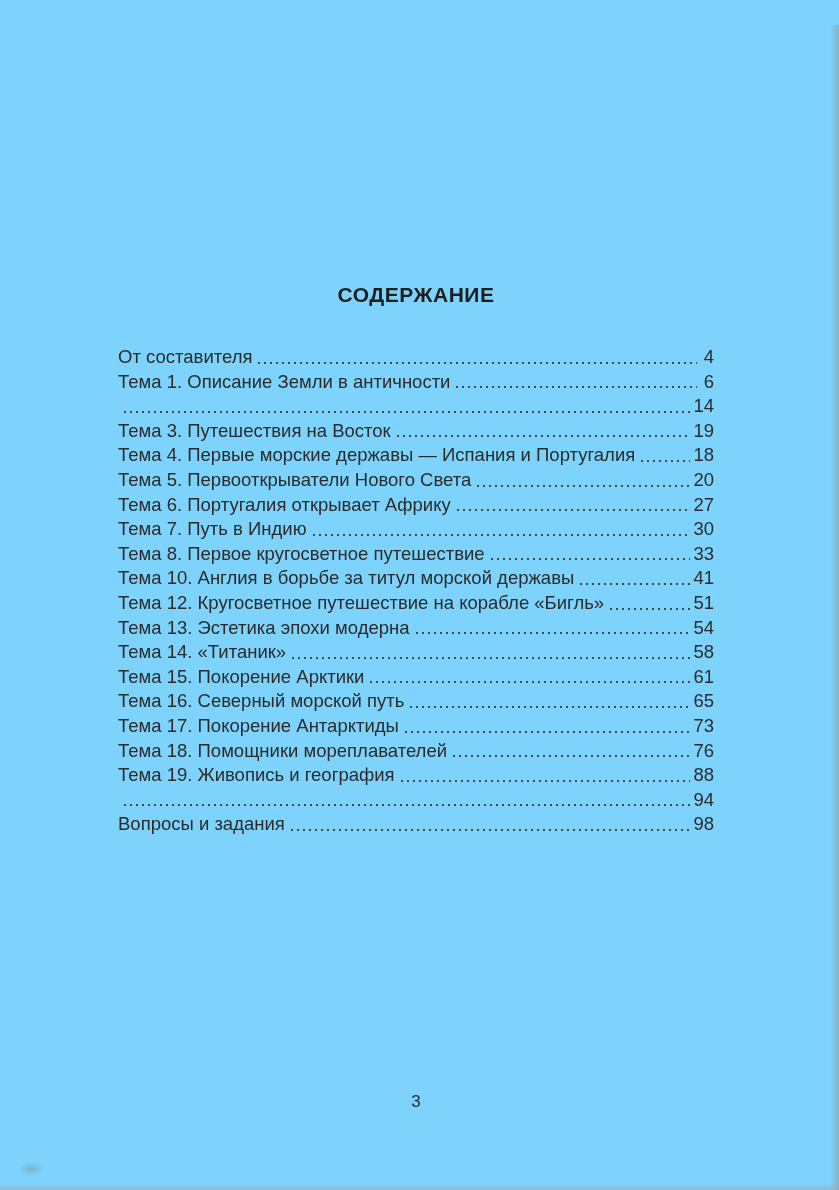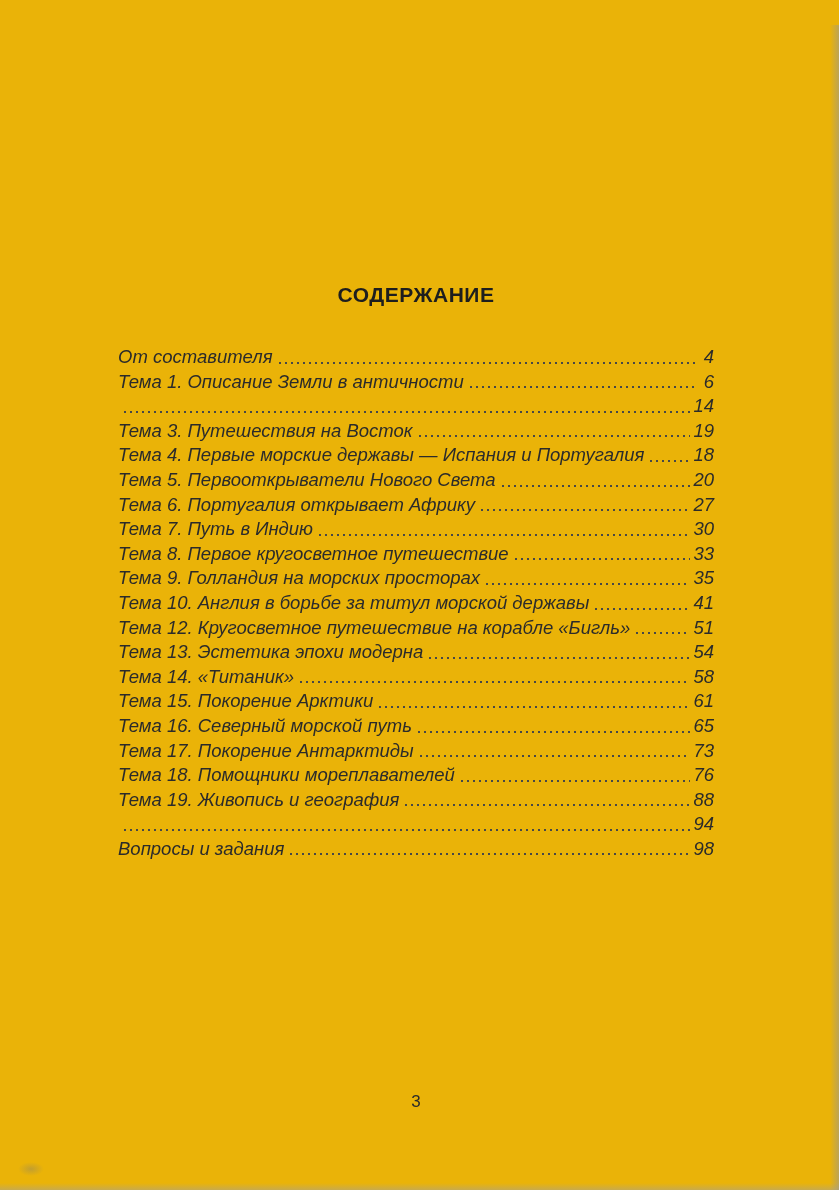--- a/index.html
+++ b/index.html
@@ -11,21 +11,21 @@
     width: 839px;
     height: 1190px;
     position: relative;
     overflow: hidden;
     font-family: "Liberation Sans", "DejaVu Sans", sans-serif;
     color: #2b2b2b;
   }
   .page {
     position: absolute;
     inset: 0;
-    background: #eab308;
+    background: #7dd3fc;
   }
   
   .edge-right {
     position: absolute;
     top: 25px;
     right: 0;
     bottom: 0;
     width: 9px;
     background: linear-gradient(to left, rgba(150,150,150,0.55), rgba(255,255,255,0));
     pointer-events: none;
@@ -65,21 +65,20 @@
   .toc-list {
     width: 100%;
   }
   .toc-row {
     display: flex;
     align-items: baseline;
     height: 24.6px;
     line-height: 24.6px;
     font-size: 18.5px;
     white-space: nowrap;
-    font-style: italic;
   }
   .toc-label {
     flex: 0 0 auto;
   }
   .toc-dots {
     flex: 1 1 auto;
     align-self: stretch;
     margin: 0 3px 0 4px;
     background-image: radial-gradient(circle, #474747 1px, rgba(255,255,255,0) 1.35px);
     background-size: 6px 6px;
@@ -157,25 +156,20 @@
     <span class="toc-dots"></span>
     <span class="toc-page">30</span>
   </div>
 
   <div class="toc-row">
     <span class="toc-label">Тема 8. Первое кругосветное путешествие</span>
     <span class="toc-dots"></span>
     <span class="toc-page">33</span>
   </div>
 
-  <div class="toc-row">
-    <span class="toc-label">Тема 9. Голландия на морских просторах</span>
-    <span class="toc-dots"></span>
-    <span class="toc-page">35</span>
-  </div>
 
   <div class="toc-row">
     <span class="toc-label">Тема 10. Англия в борьбе за титул морской державы</span>
     <span class="toc-dots"></span>
     <span class="toc-page">41</span>
   </div>
 
 
   <div class="toc-row">
     <span class="toc-label">Тема 12. Кругосветное путешествие на корабле «Бигль»</span>

